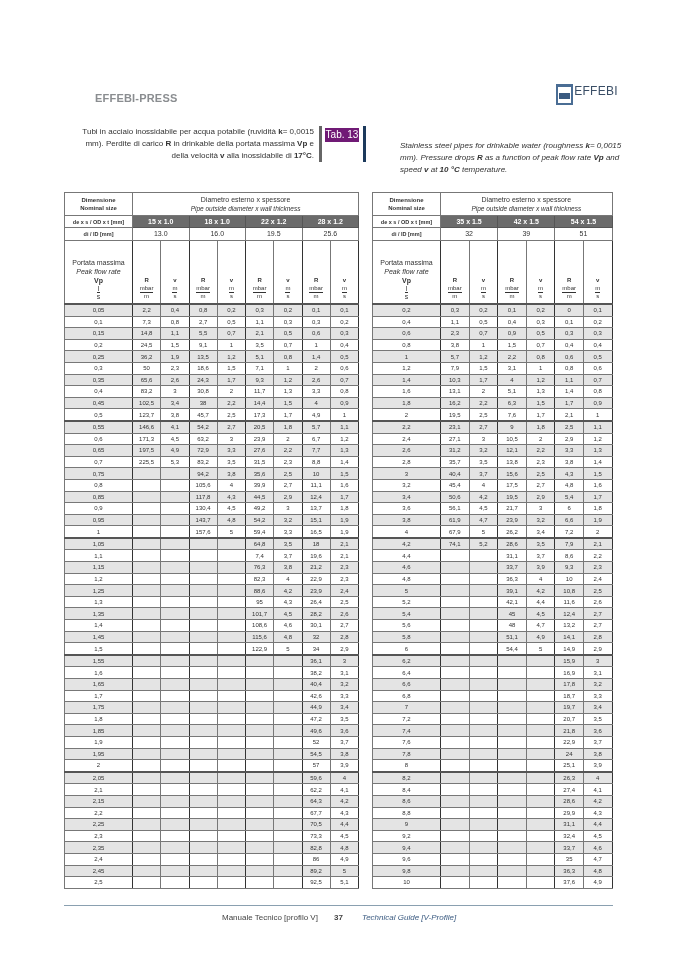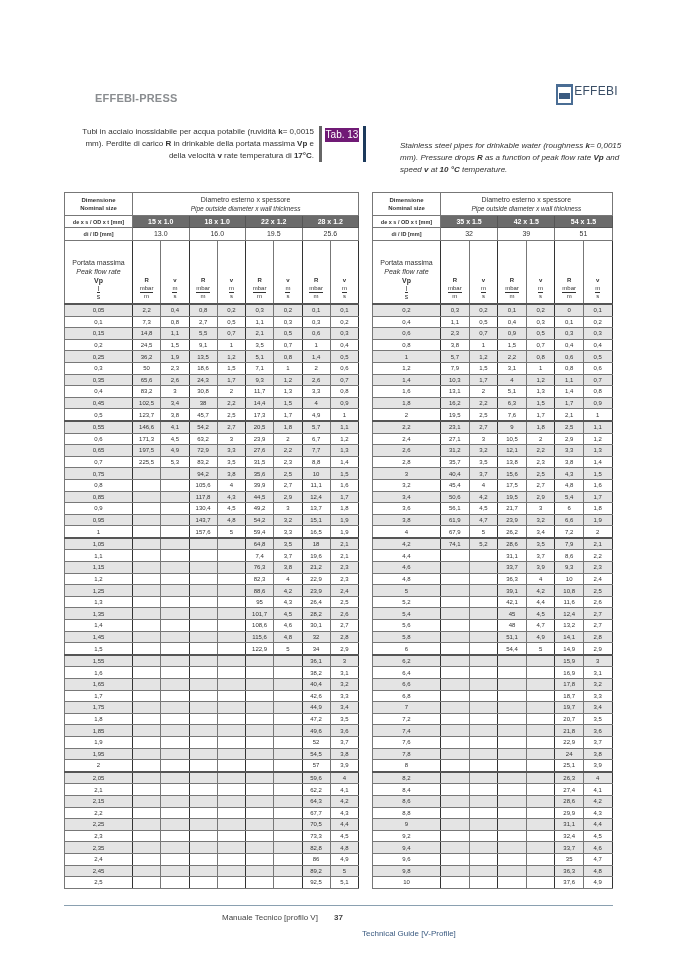--- a/index.html
+++ b/index.html
@@ -34,34 +34,34 @@
   .frac .d { display:block; }
   table.pt tr.gtop td { border-top:2px solid #555; }
   table.pt td.vp { border-right:1.5px solid #333; }
   table.pt td.sep { border-right:1.5px solid #333; }
   #tblL { left:64px; top:192px; width:294px; }
   #tblR { left:372px; top:192px; width:240px; }
   .footer-line { position:absolute; left:64px; top:905px; width:549px; height:1px; background:#8aa0b0; }
   .footer { position:absolute; top:913px; left:0; width:678px; font-size:8px; color:#444; }
   .f-it { position:absolute; left:222px;text-align:center; }
   .f-pg { position:absolute; left:334px; font-weight:bold;text-align:center; }
-  .f-en { position:absolute; left:362px; color:#3a5a80;margin-top:16px; }
+  .f-en { position:absolute; left:362px; font-style:italic; color:#3a5a80; }
 </style>
 </head>
 <body>
 
 <div class="brand">EFFEBI-PRESS</div>
 <div class="logo">
   <span class="logo-mark"></span>
   <span class="logo-text">EFFEBI</span>
 </div>
 
 <div class="intro">
   <div class="intro-it">
-    <span>Tubi in acciaio inossidabile per acqua potabile (ruvidità </span><b>k</b><span>= 0,0015 mm). Perdite di carico </span><b>R</b><span> in drinkable della portata massima </span><b>Vp</b><span> e della velocità </span><b>v</b><span> rate temperatura di </span><b>17°C</b><span>.</span>
+    <span>Tubi in acciaio inossidabile per acqua potabile (ruvidità </span><b>k</b><span>= 0,0015 mm). Perdite di carico </span><b>R</b><span> in drinkable della portata massima </span><b>Vp</b><span> e della velocità </span><b>v</b><span> alla inossidabile di </span><b>17°C</b><span>.</span>
   </div>
   <div class="bar-gray"></div>
   <div class="tab-badge">Tab. 13</div>
   <div class="bar-blue"></div>
   <div class="intro-en">
     <span>Stainless steel pipes for drinkable water (roughness </span><b>k</b><span>= 0,0015 mm). Pressure drops </span><b>R</b><span> as a function of peak flow rate </span><b>Vp</b><span> and speed </span><b>v</b><span> at </span><b>10 °C</b><span> temperature.</span>
   </div>
 </div>
 
 <table class="pt" id="tblL">

